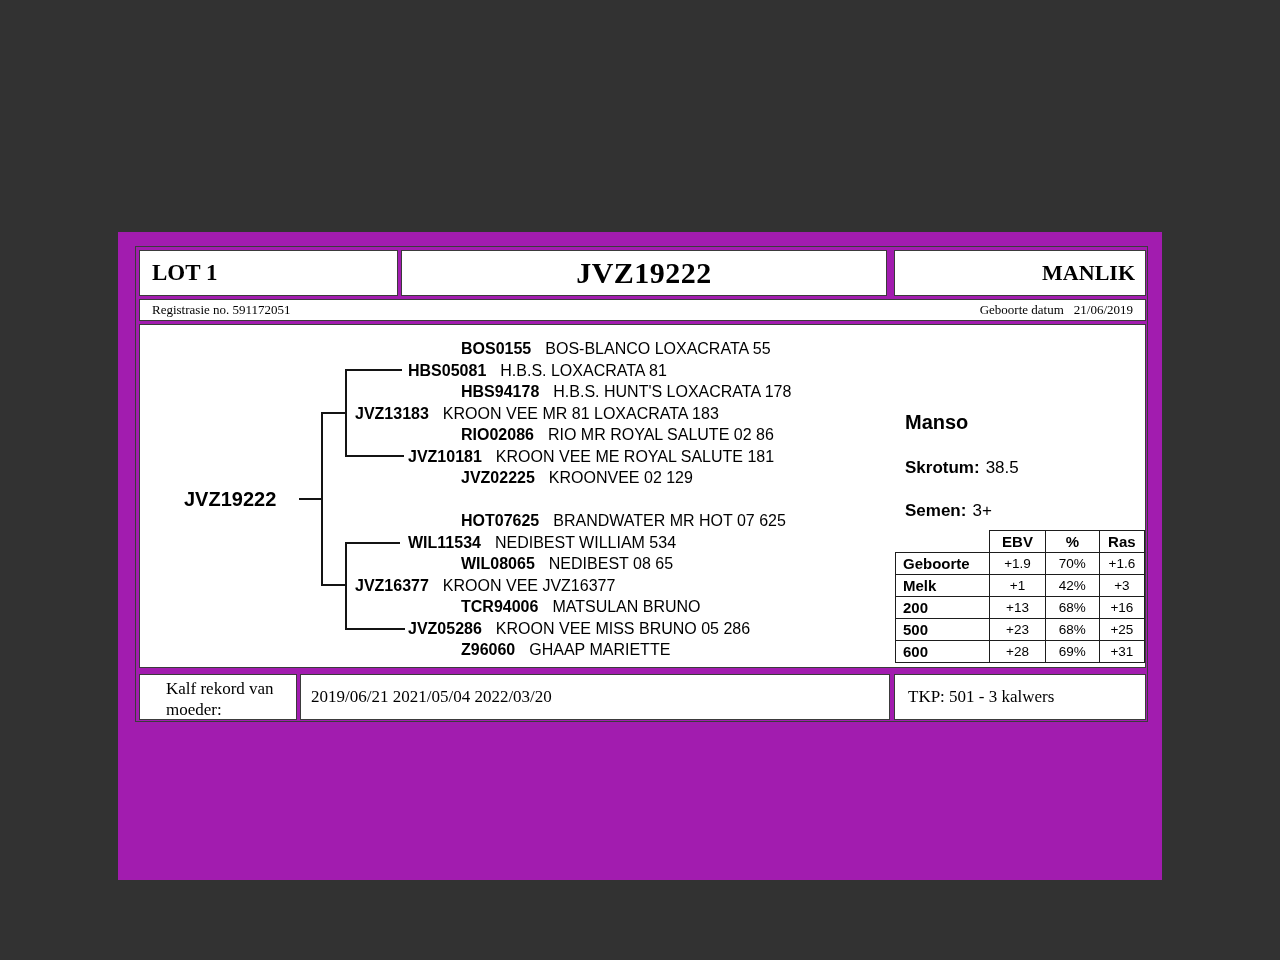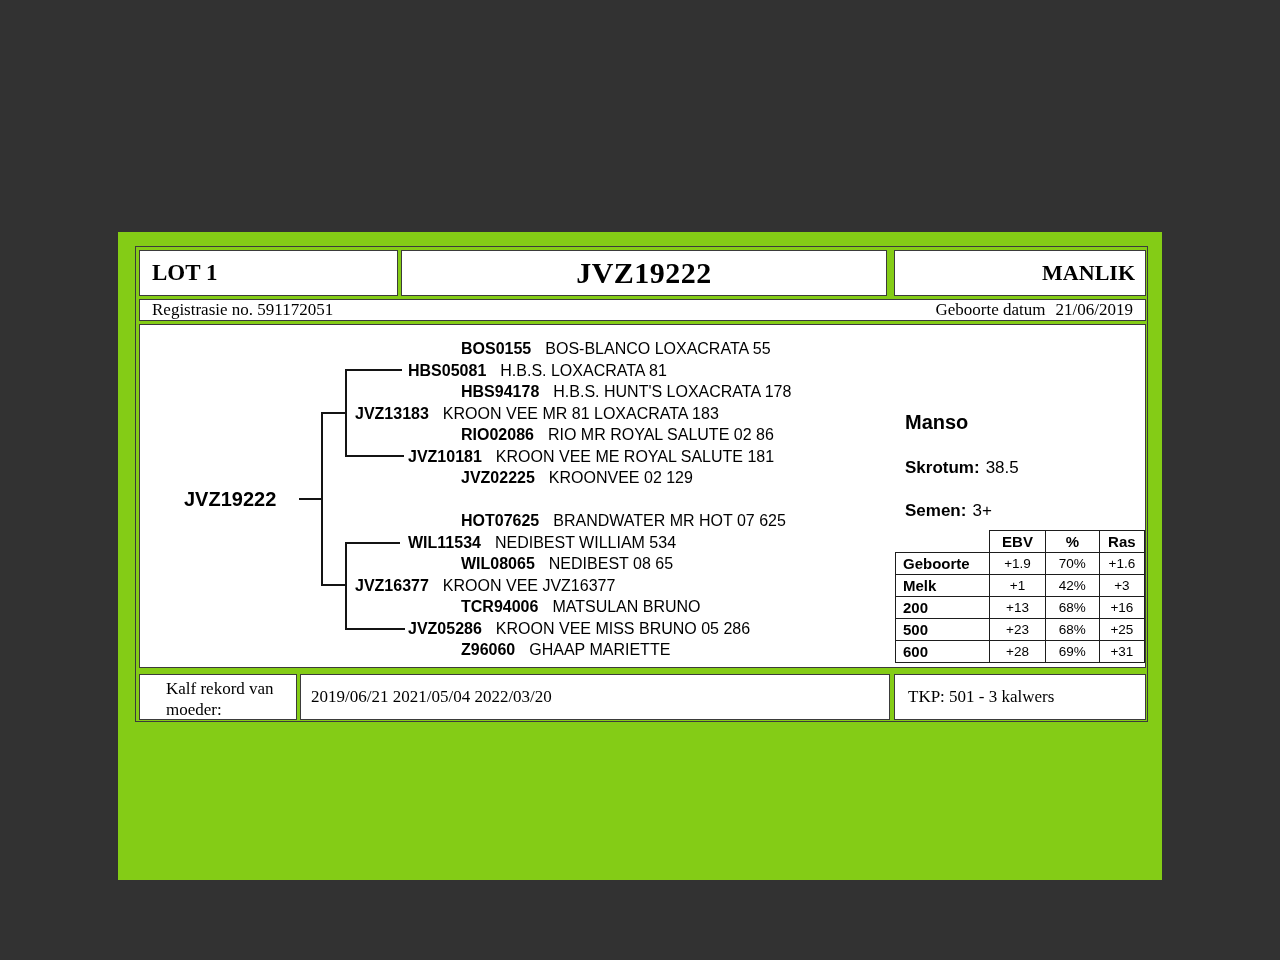--- a/index.html
+++ b/index.html
@@ -1,21 +1,21 @@
 <!DOCTYPE html>
 <html><head>
 <meta charset="utf-8">
 <style>
   * { margin: 0; padding: 0; box-sizing: border-box; }
   html, body { width: 1280px; height: 960px; overflow: hidden; }
   body { background: #323232; font-family: "Liberation Sans", sans-serif; color: #000; }
 
   .card {
     position: absolute; left: 118px; top: 232px;
-    width: 1044px; height: 648px; background: #84cc16;
+    width: 1044px; height: 648px; background: #a21caf;
   }
   .frame {
     position: absolute; left: 17px; top: 14px;
     width: 1013px; height: 476px;
     border: 1px solid #3b3b3b;
   }
   .box {
     position: absolute; background: #fff;
     border: 1px solid #3b3b3b;
   }
@@ -24,21 +24,21 @@
   
   .lot-box   { left: 3px;   top: 3px; width: 259px; height: 46px; display: flex; align-items: center; padding-left: 12px; }
   .title-box { left: 265px; top: 3px; width: 486px; height: 46px; display: flex; align-items: center; justify-content: center; }
   .sex-box   { left: 758px; top: 3px; width: 252px; height: 46px; display: flex; align-items: center; justify-content: flex-end; padding-right: 10px; padding-left: 37px; }
   .lot-box span   { font-size: 23px; font-weight: bold; }
   .title-box span { font-size: 30px; font-weight: bold; letter-spacing: 0.5px; }
   .sex-box span   { font-size: 22px; font-weight: bold; }
 
   
   .reg-box { left: 3px; top: 52px; width: 1007px; height: 22px; display: flex; align-items: center; justify-content: space-between; padding: 0 12px; }
-  .reg-box span { font-size: 17px; }
+  .reg-box span { font-size: 13px; }
   .birth-group { display: flex; gap: 10px; }
 
   
   .main-box { left: 3px; top: 77px; width: 1007px; height: 344px; }
 
   .prow { position: absolute; white-space: nowrap; font-size: 16px; height: 20px; line-height: 20px; }
   .prow b { margin-right: 14px; }
   .root-label { position: absolute; left: 44px; top: 163px; font-size: 20px; font-weight: bold; white-space: nowrap; }
 
   .tline { position: absolute; background: #141414; }

